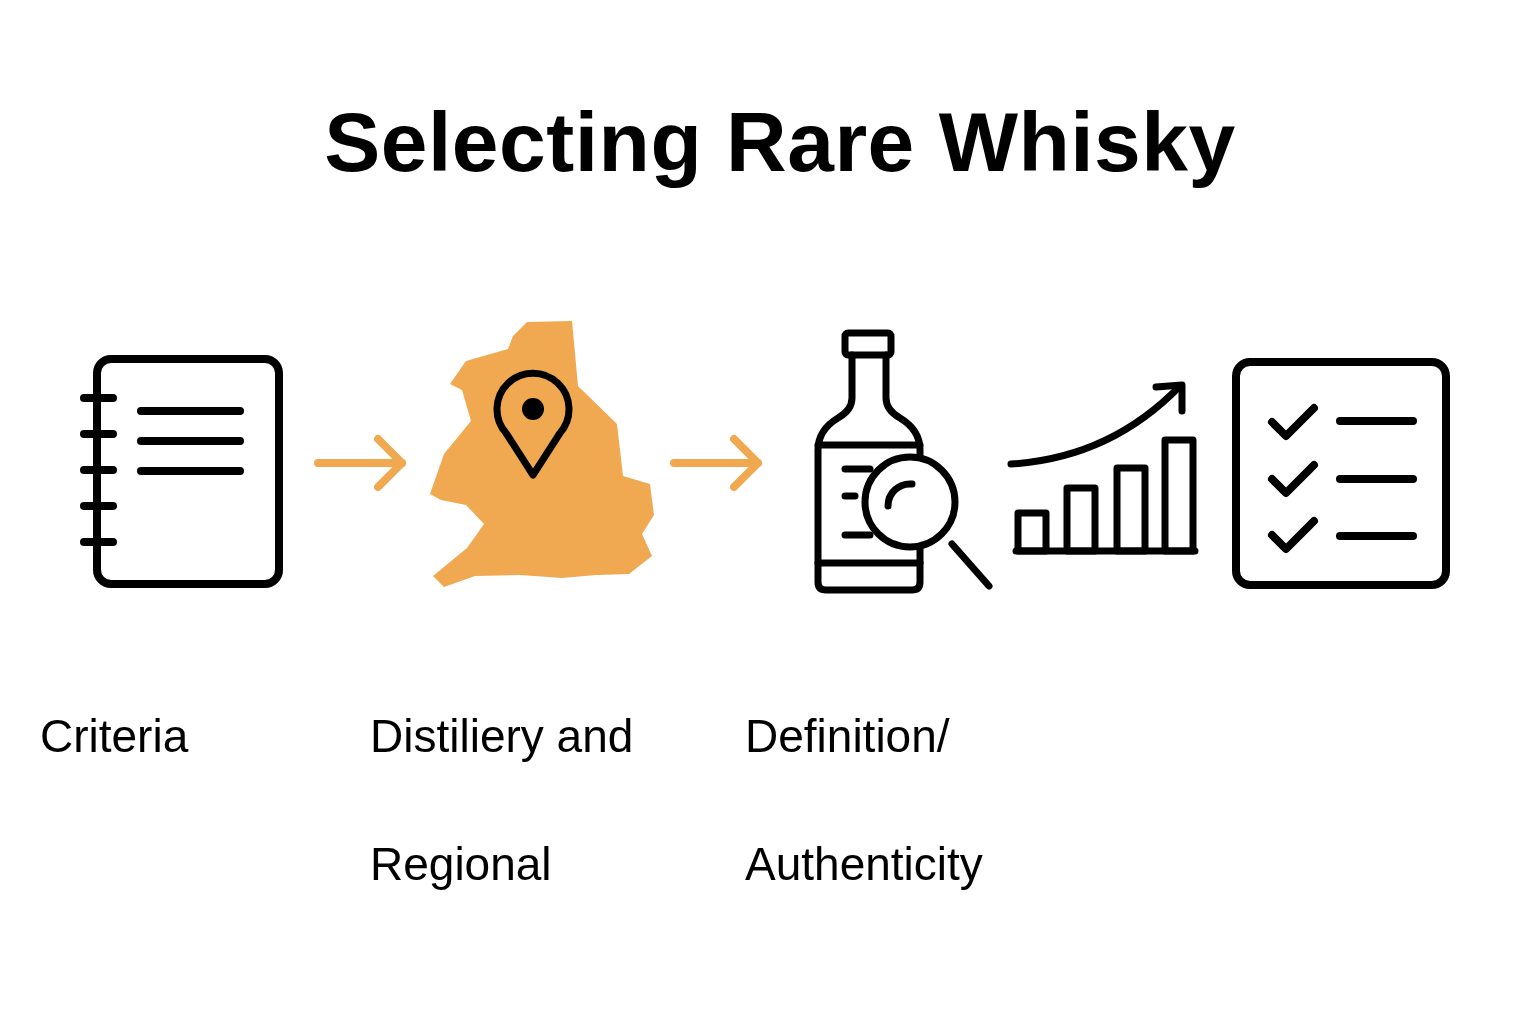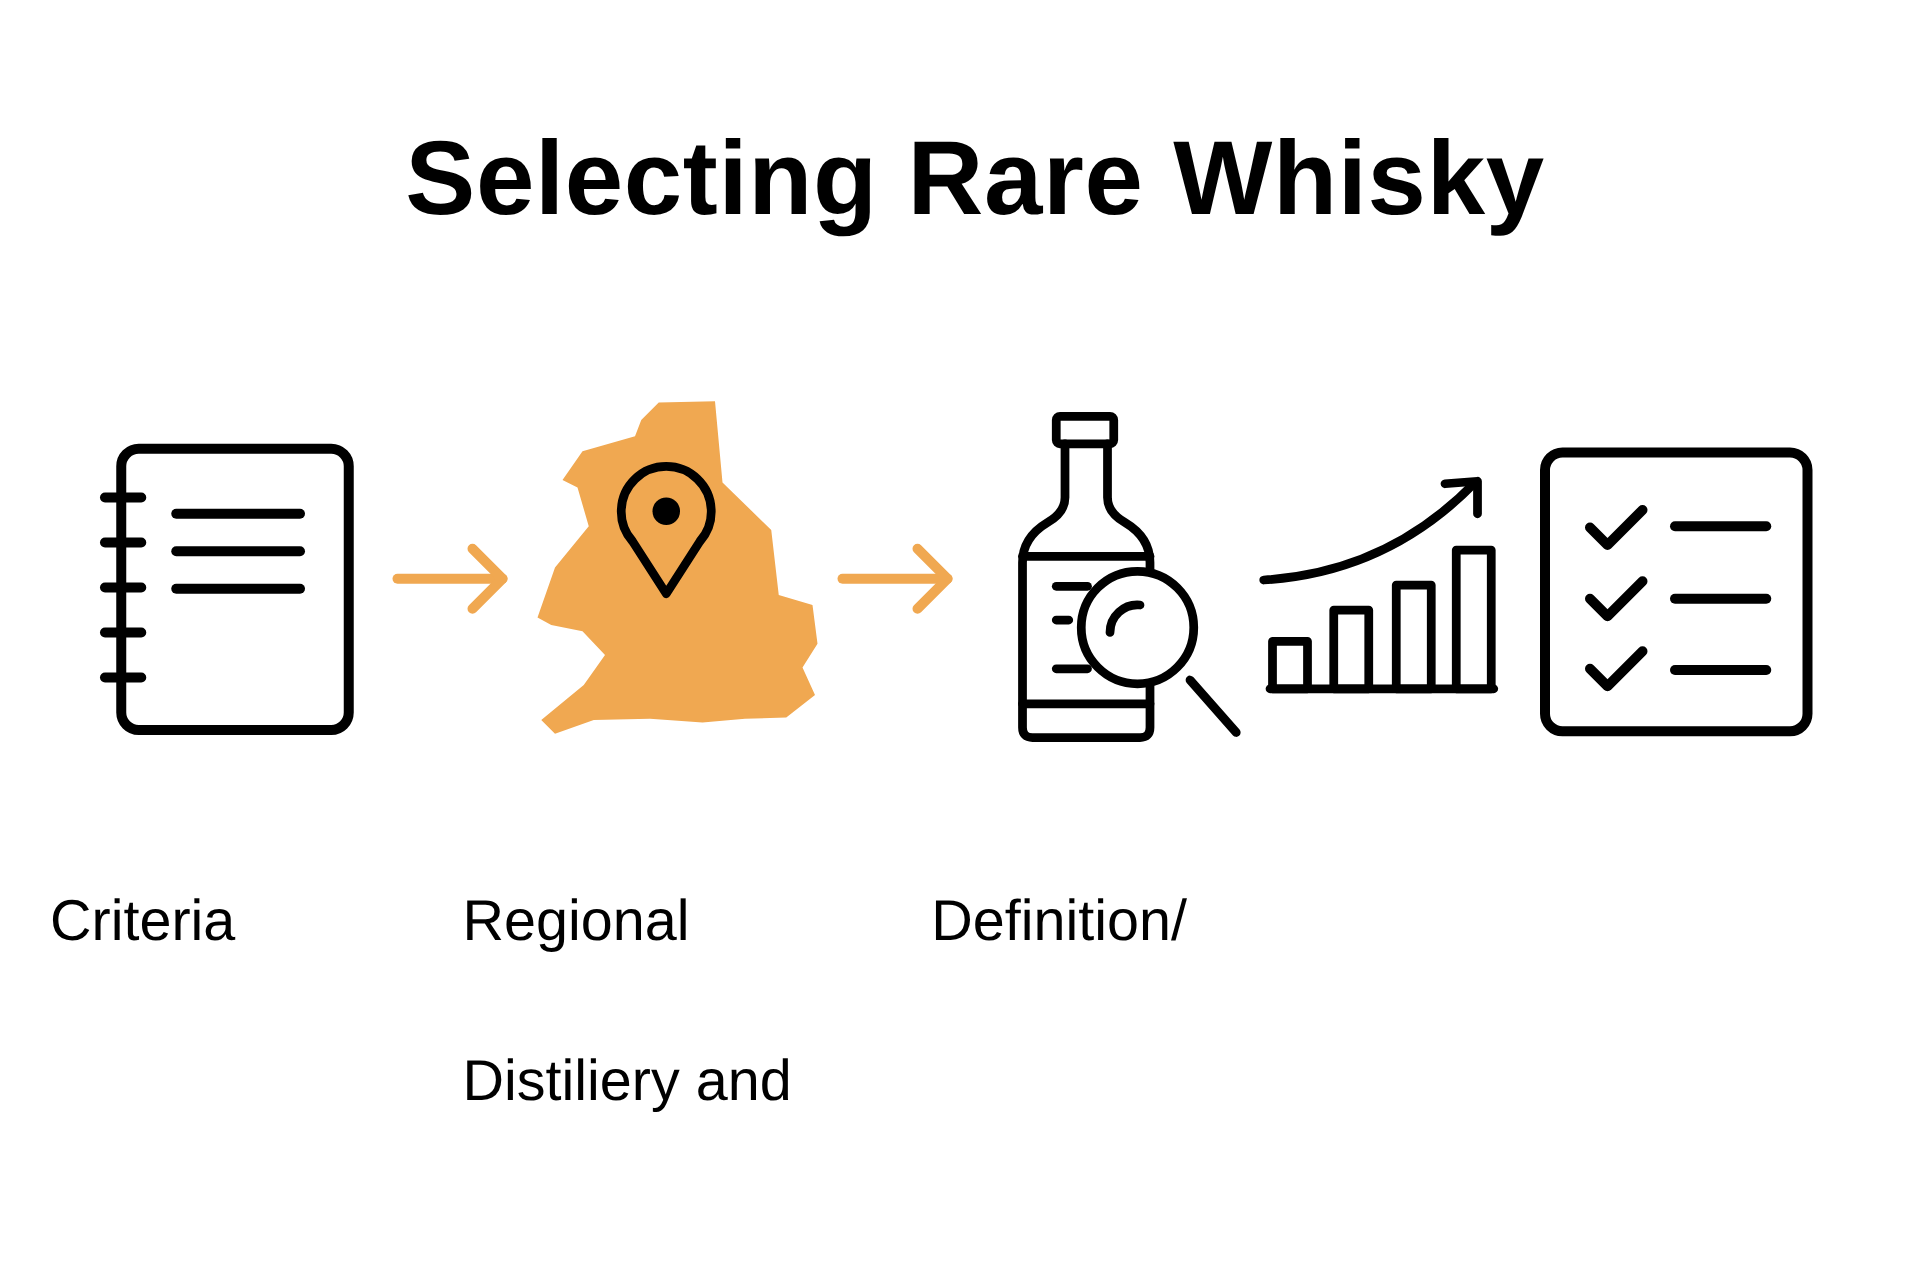--- a/index.html
+++ b/index.html
@@ -96,22 +96,23 @@
     <line x1="1340" y1="479" x2="1413" y2="479"></line>
     <line x1="1340" y1="536" x2="1413" y2="536"></line>
   </g>
 </svg>
 
 <div class="label" style="left:40px; top:640px; width:290px;">
   <span>Criteria</span>
 </div>
 
 <div class="label" style="left:370px; top:640px; width:335px;">
+  <span>Distiliery and</span>
   <span>Regional</span>
-  <span>Distiliery and</span>
 </div>
 
 <div class="label" style="left:745px; top:640px; width:320px;">
   <span>Definition/</span>
+  <span>Authenticity</span>
 </div>
 
 <div class="label" style="left:1170px; top:640px; width:355px;">
 </div>
 
 </body></html>

